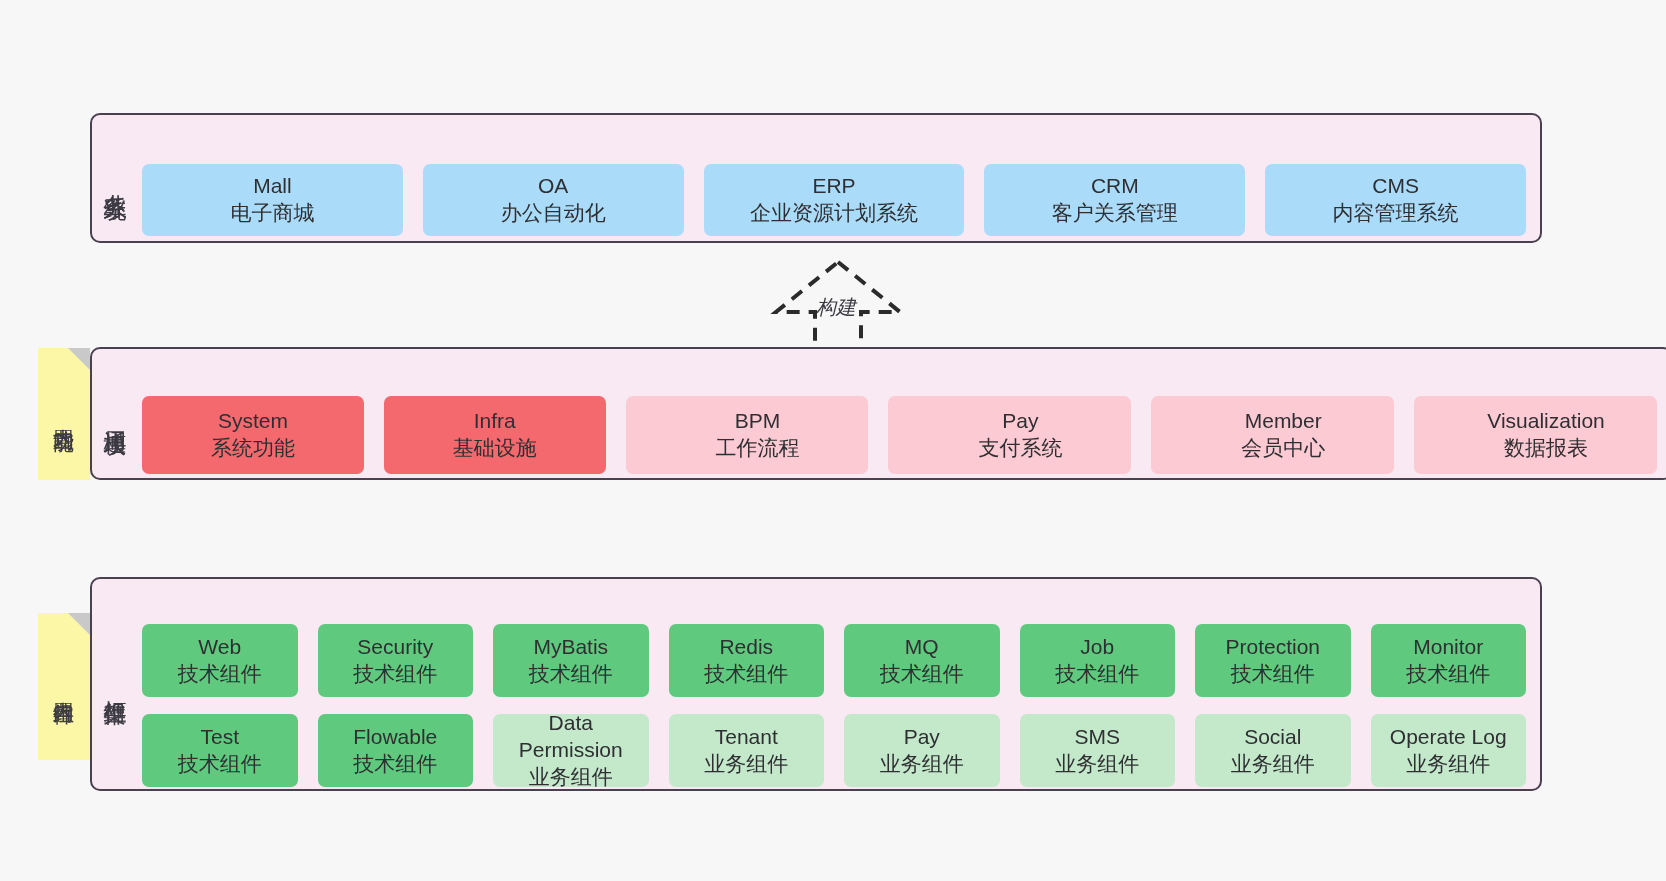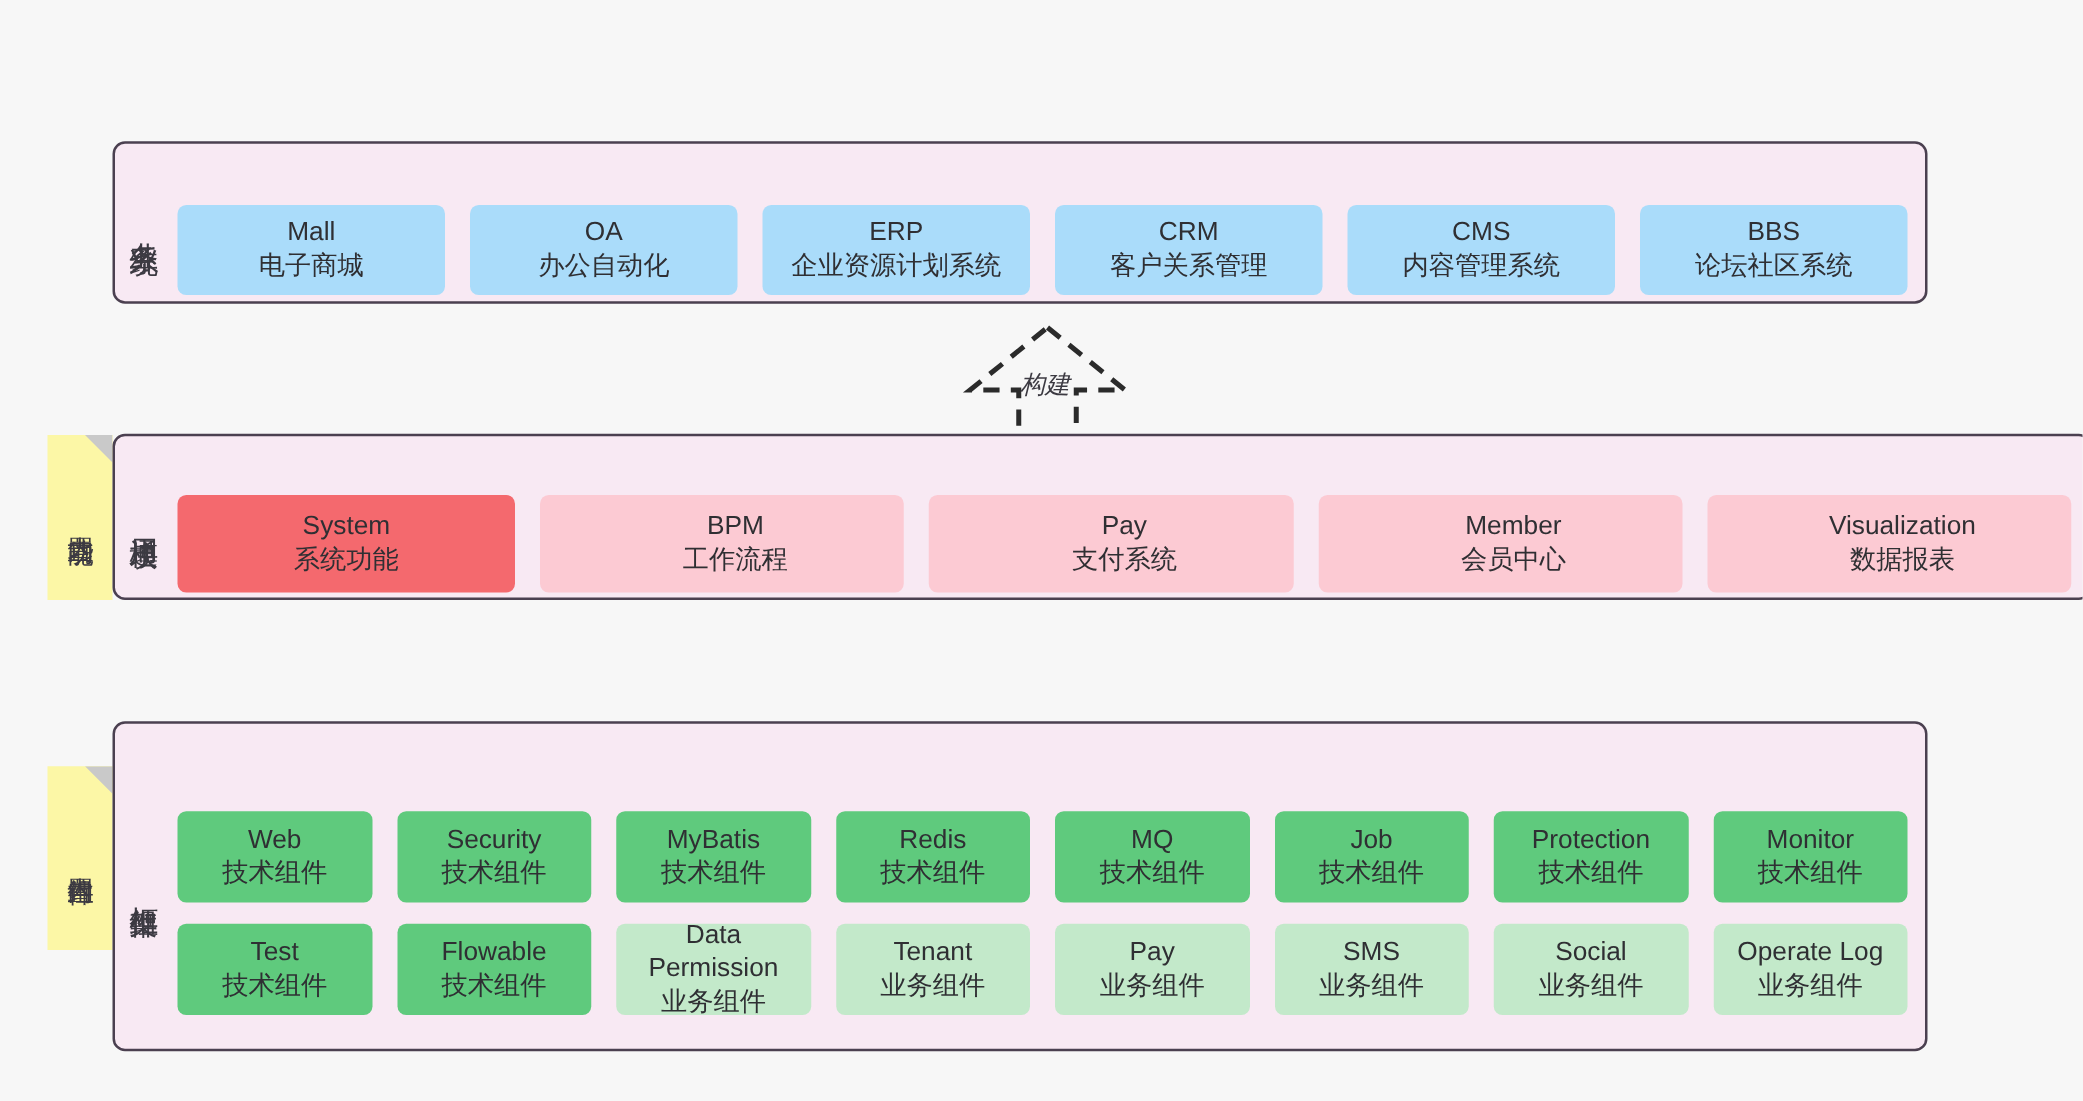--- a/index.html
+++ b/index.html
@@ -86,21 +86,21 @@
   
   .c-blue        { background: #aadcfa; }
   .c-red         { background: #f4696e; }
   .c-pink        { background: #fccad3; padding-left: 27px; }
   .c-green-dark  { background: #5fca7d; }
   .c-green-light { background: #c3e9ca; }
 
   
   #layer-business { left: 90px;  top: 113px; width: 1452px; height: 130px; }
   #layer-modules  { left: 90px;  top: 347px; width: 1583px; height: 133px; }
-  #layer-framework{ left: 90px;  top: 577px; width: 1452px; height: 264px; }
+  #layer-framework{ left: 90px;  top: 577px; width: 1452px; height: 214px; }
 
   #layer-business .card  { height: 72px; }
   #layer-modules  .card  { height: 78px; }
   #layer-framework .card { height: 73px; }
 
   
   .sticky {
     position: absolute;
     background: #fcf7a6;
     width: 52px;
@@ -173,24 +173,20 @@
           <span class="t2">企业资源计划系统</span>
         </div>
         <div class="card c-blue">
           <span class="t1">CRM</span>
           <span class="t2">客户关系管理</span>
         </div>
         <div class="card c-blue">
           <span class="t1">CMS</span>
           <span class="t2">内容管理系统</span>
         </div>
-        <div class="card c-blue">
-          <span class="t1">BBS</span>
-          <span class="t2">论坛社区系统</span>
-        </div>
       </div>
     </div>
   </div>
 
   <div class="arrow" id="arrow-build">
     <svg viewBox="0 0 180 100" xmlns="http://www.w3.org/2000/svg" aria-hidden="true">
       <path d="M 90 6 L 152 56 L 113 56 L 113 98 L 67 98 L 67 56 L 28 56 Z" fill="none" stroke="#2b2b2b" stroke-width="4" stroke-dasharray="13 9" stroke-linejoin="miter"></path>
     </svg>
     <span class="arrow-label">构建</span>
   </div>
@@ -201,20 +197,24 @@
   </div>
 
   <div class="layer" id="layer-modules">
     <div class="layer-title">通用模块</div>
     <div class="layer-body">
       <div class="row">
         <div class="card c-red">
           <span class="t1">System</span>
           <span class="t2">系统功能</span>
         </div>
+        <div class="card c-red">
+          <span class="t1">Infra</span>
+          <span class="t2">基础设施</span>
+        </div>
         <div class="card c-pink">
           <span class="t1">BPM</span>
           <span class="t2">工作流程</span>
         </div>
         <div class="card c-pink">
           <span class="t1">Pay</span>
           <span class="t2">支付系统</span>
         </div>
         <div class="card c-pink">
           <span class="t1">Member</span>

